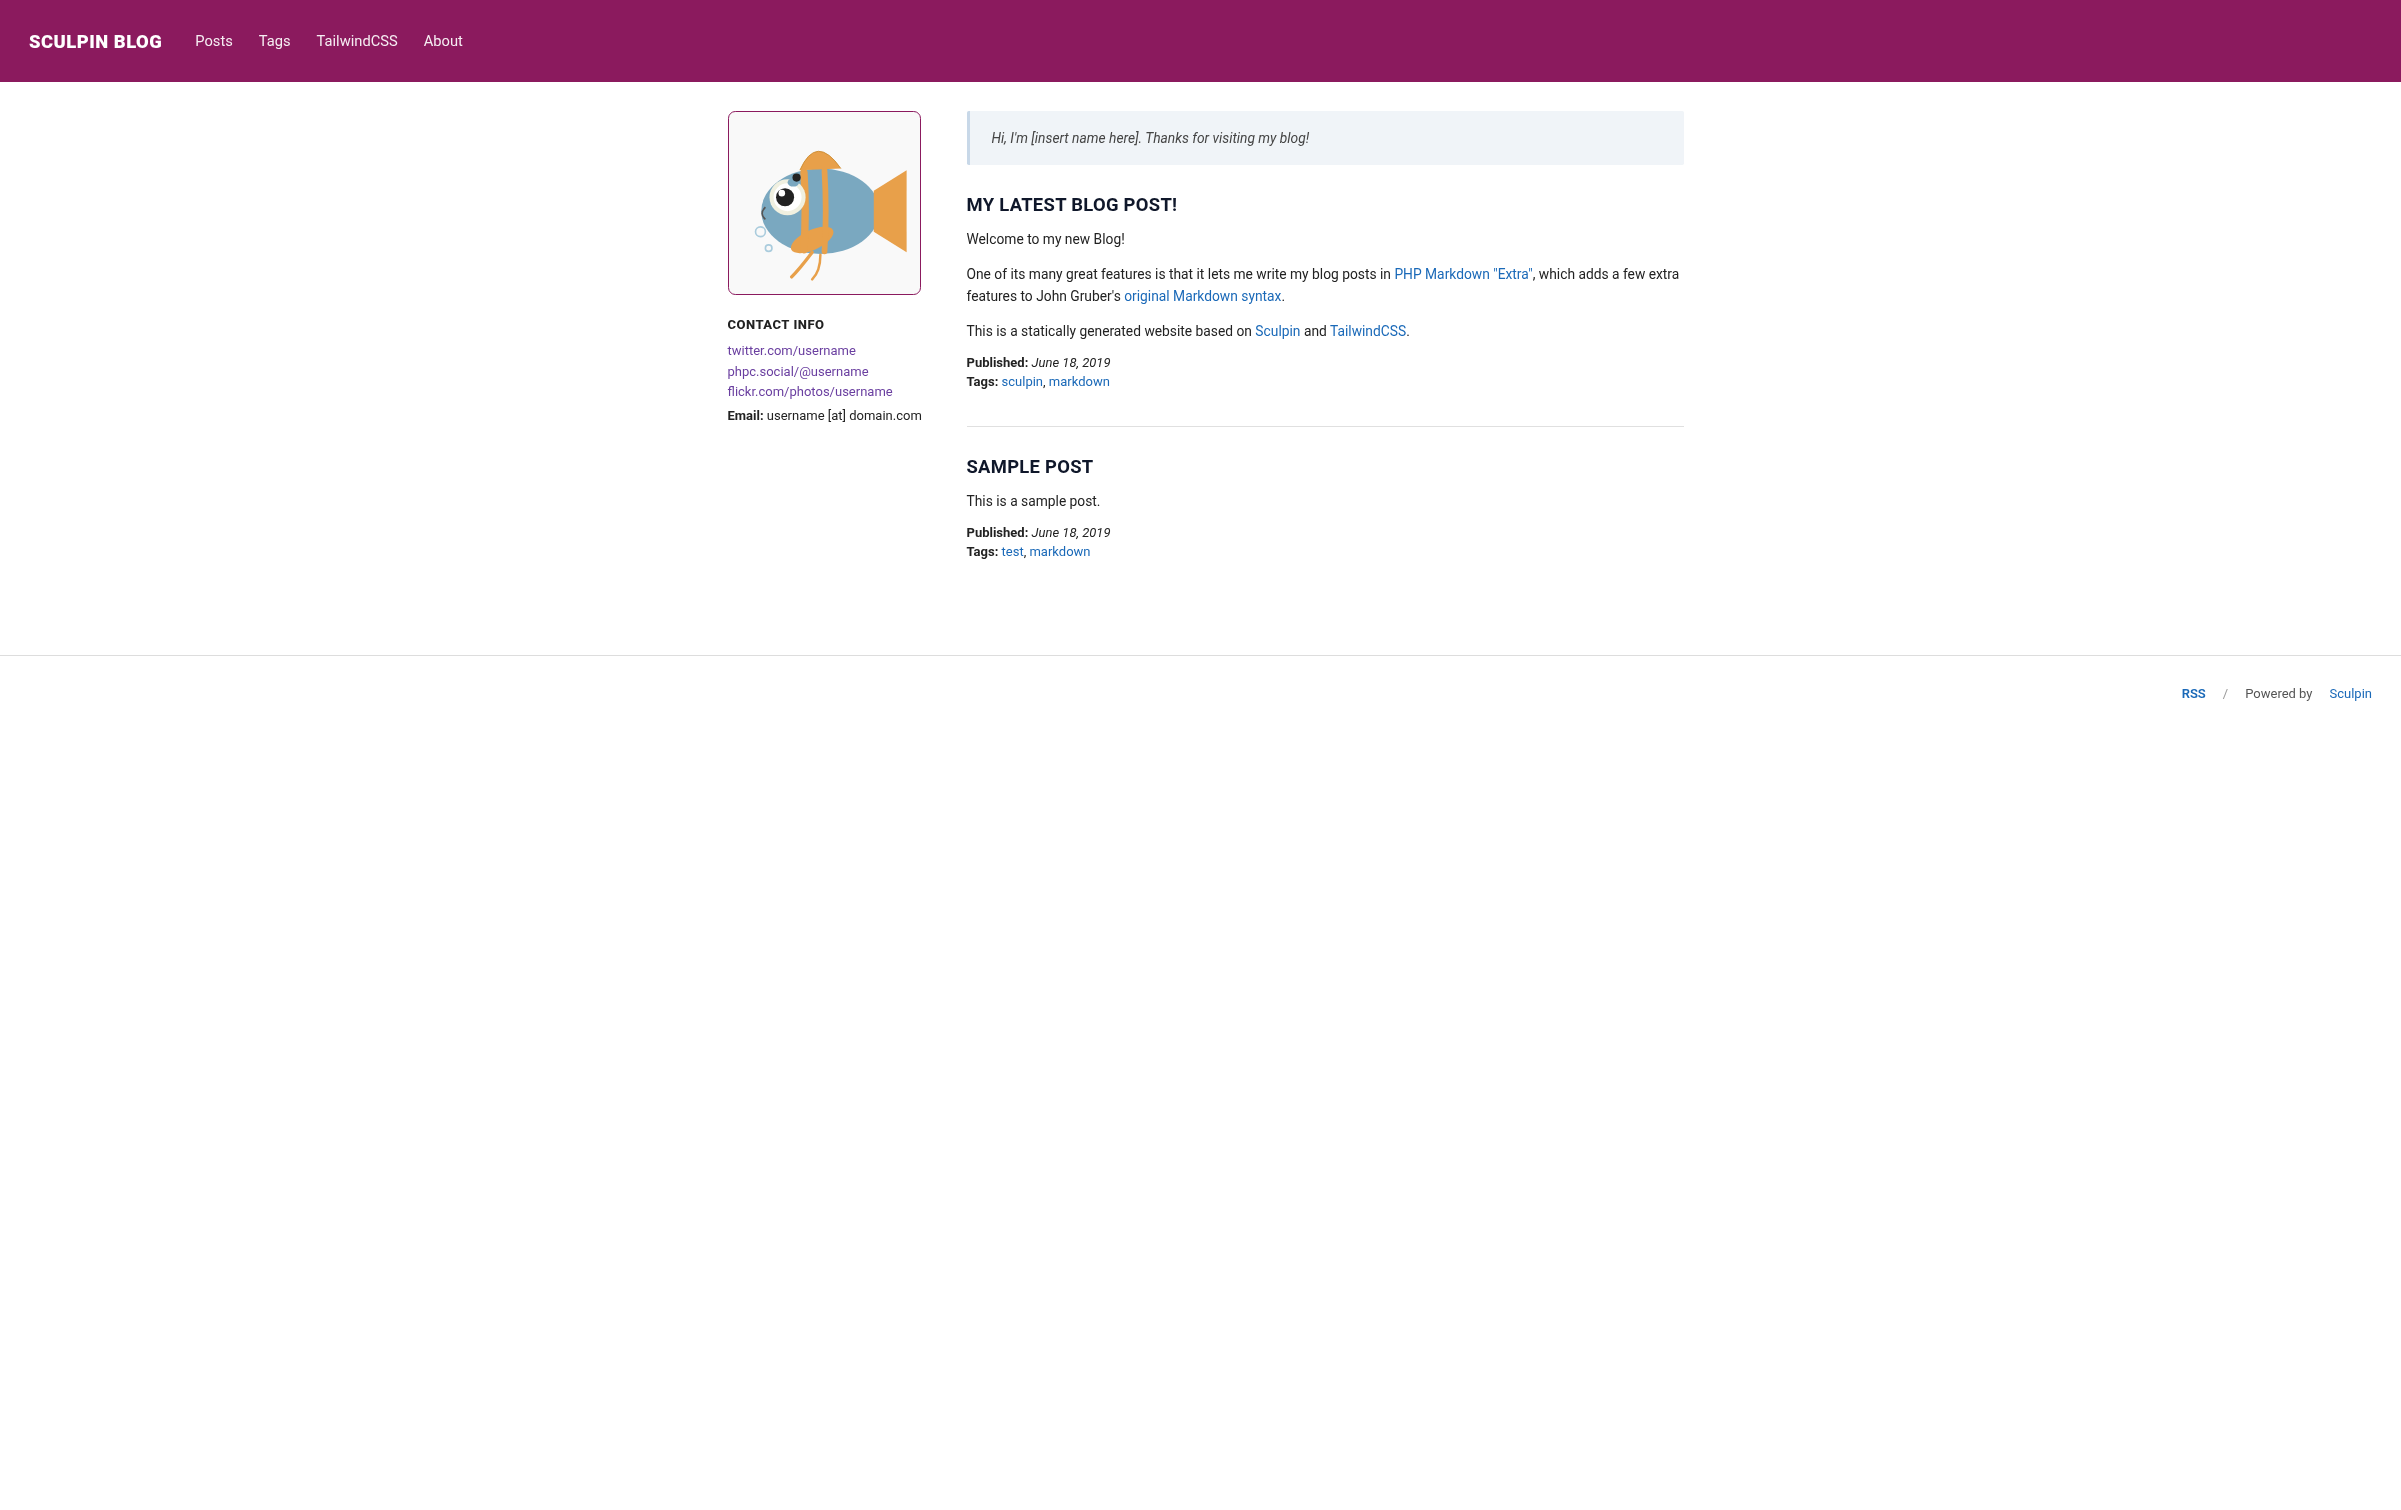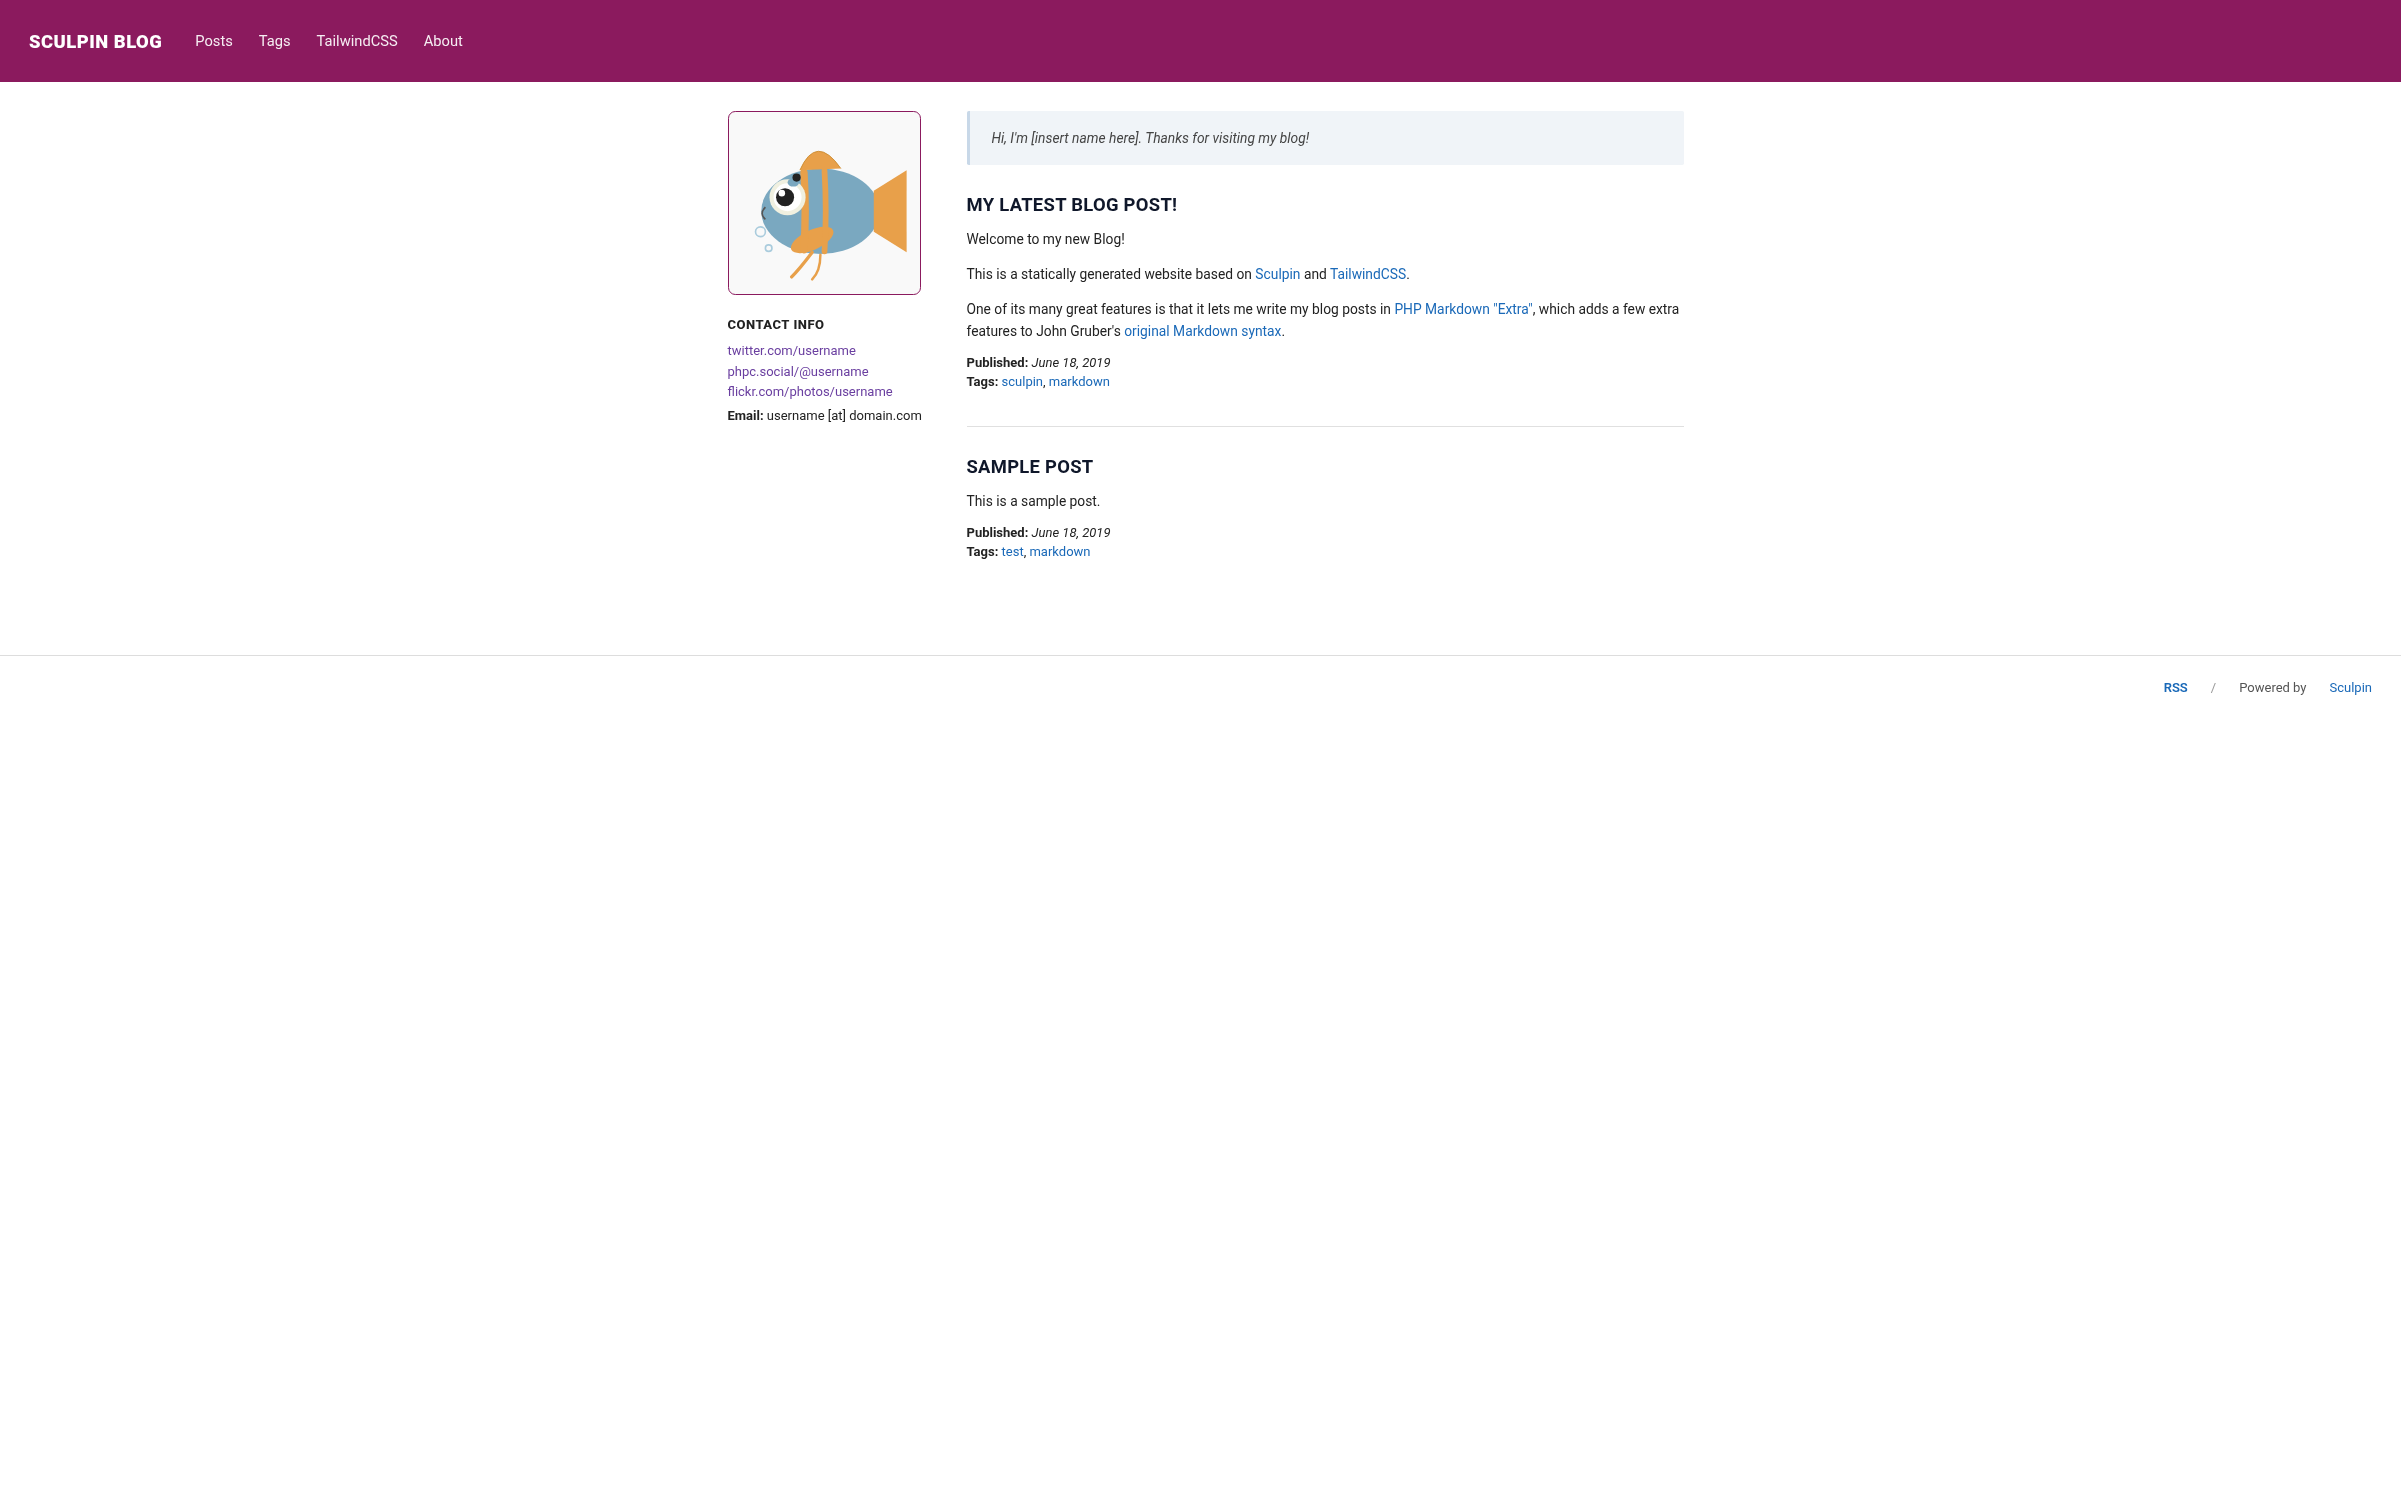--- a/index.html
+++ b/index.html
@@ -140,25 +140,25 @@
     }
     .post-divider {
       border: none;
       border-top: 0.9px solid #e0e0e0;
       margin: 29px 0;
     }
 
     
     footer {
       border-top: 0.9px solid #ddd;
-      padding: 24px 29px;
+      padding: 30px 29px;
       display: flex;
       justify-content: flex-end;
       align-items: flex-end;
-      gap: 23px;
+      gap: 17px;
       font-size: 13px;
       color: #555;
     }
     .footer-rss {
       color: #1a69b8;
       text-decoration: none;
       font-weight: 600;
     }
     .footer-sculpin {
       color: #1a69b8;
@@ -234,30 +234,30 @@
 
     <div class="intro-box">
       <span class="intro-text">Hi, I'm [insert name here]. Thanks for visiting my blog!</span>
     </div>
 
     <div class="post">
       <a class="post-title" href="#">MY LATEST BLOG POST!</a>
       <div class="post-body">
         <p>Welcome to my new Blog!</p>
         <p>
+          One of its many great features is that it lets me write my blog posts in
+          <a href="#">PHP Markdown "Extra"</a>,
+          which adds a few extra features to John Gruber's
+          <a href="#">original Markdown syntax</a>.
+        </p>
+        <p>
           This is a statically generated website based on
           <a href="#">Sculpin</a>
           and
           <a href="#">TailwindCSS</a>.
-        </p>
-        <p>
-          One of its many great features is that it lets me write my blog posts in
-          <a href="#">PHP Markdown "Extra"</a>,
-          which adds a few extra features to John Gruber's
-          <a href="#">original Markdown syntax</a>.
         </p>
       </div>
       <div class="post-meta">
         <strong>Published:</strong>
         <em> June 18, 2019</em>
       </div>
       <div class="post-meta">
         <strong>Tags:</strong>
         <a href="#"> sculpin</a>,
         <a href="#"> markdown</a>

